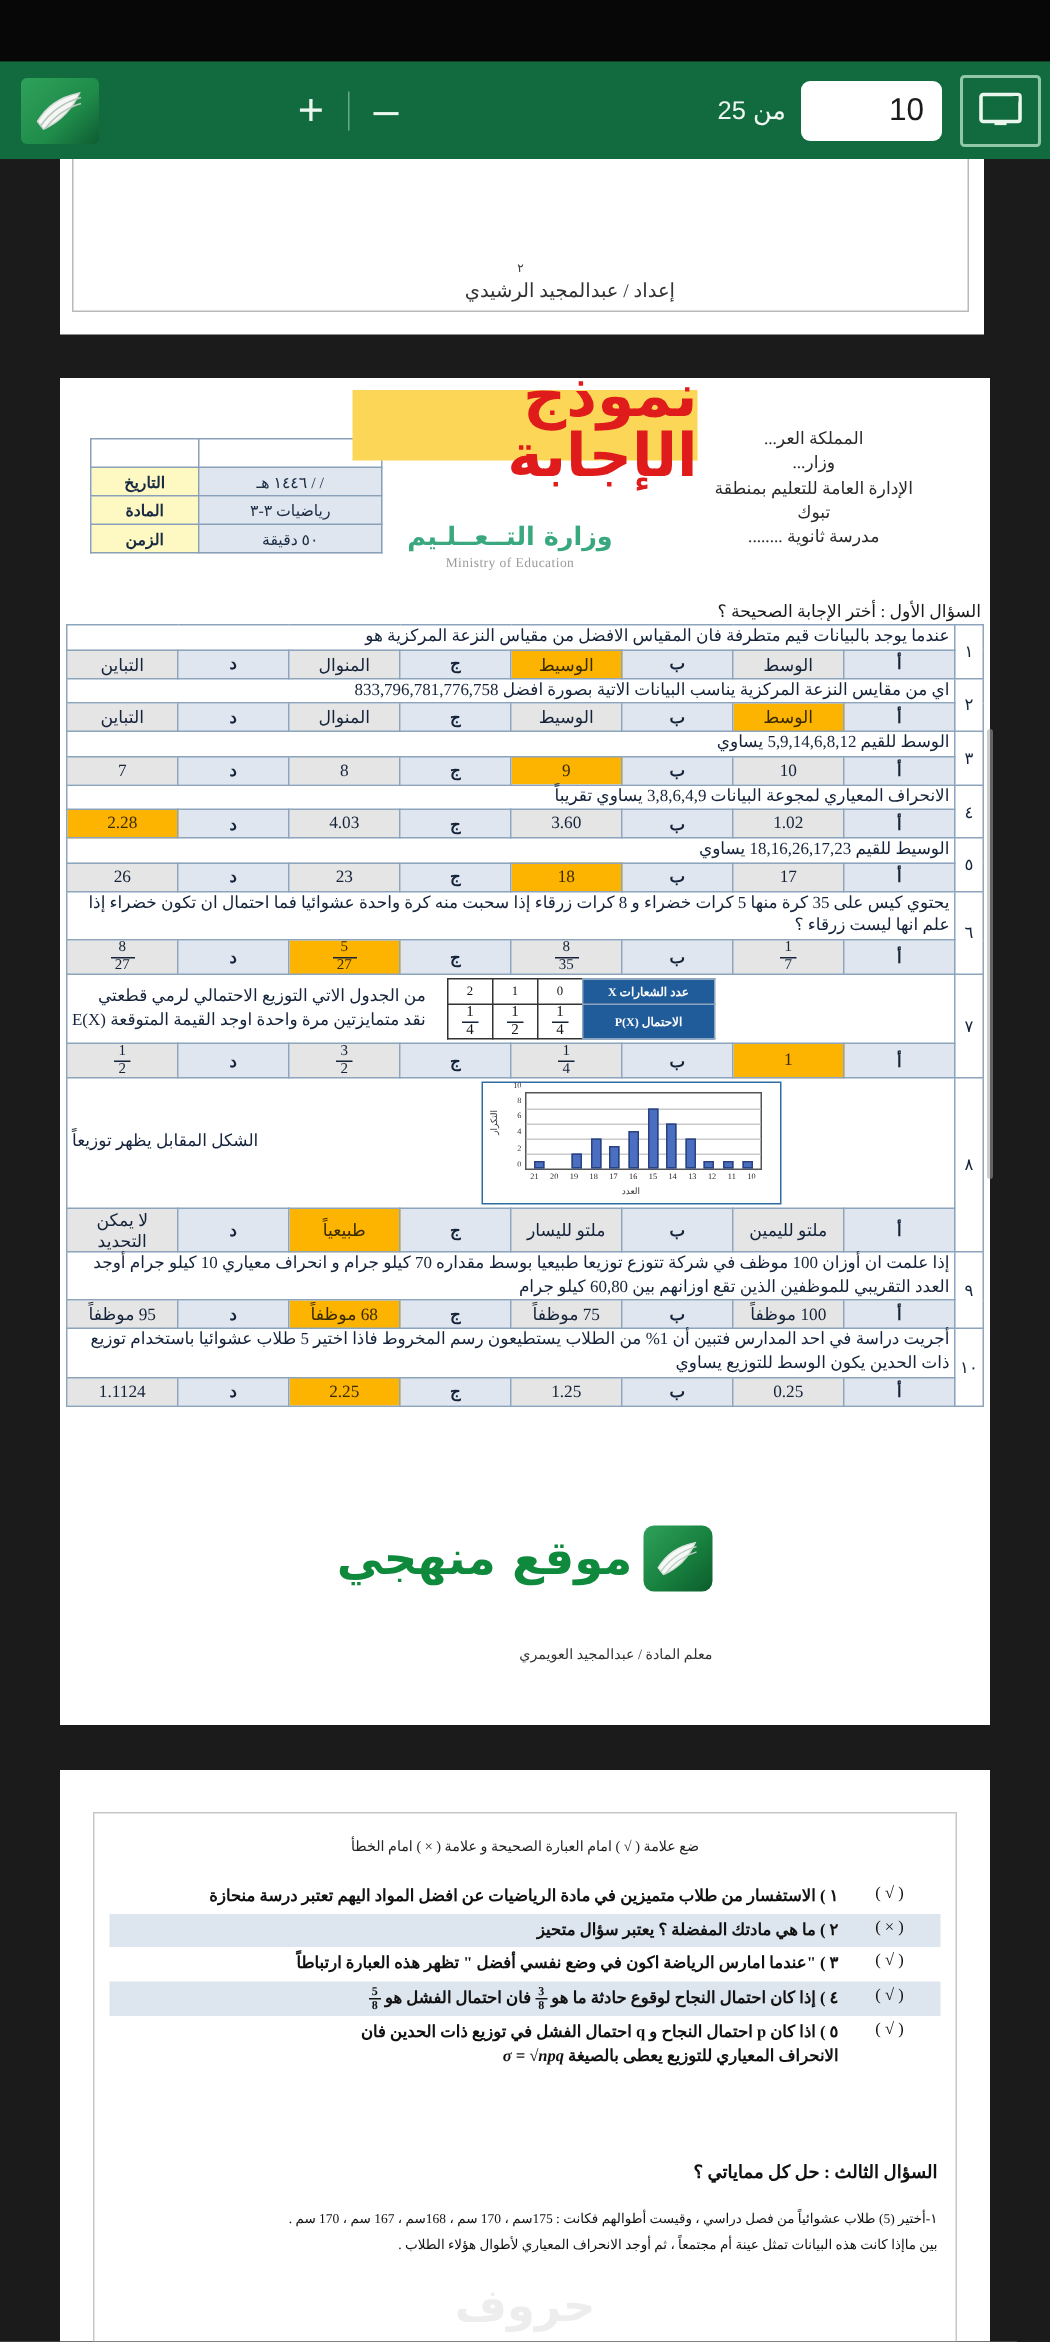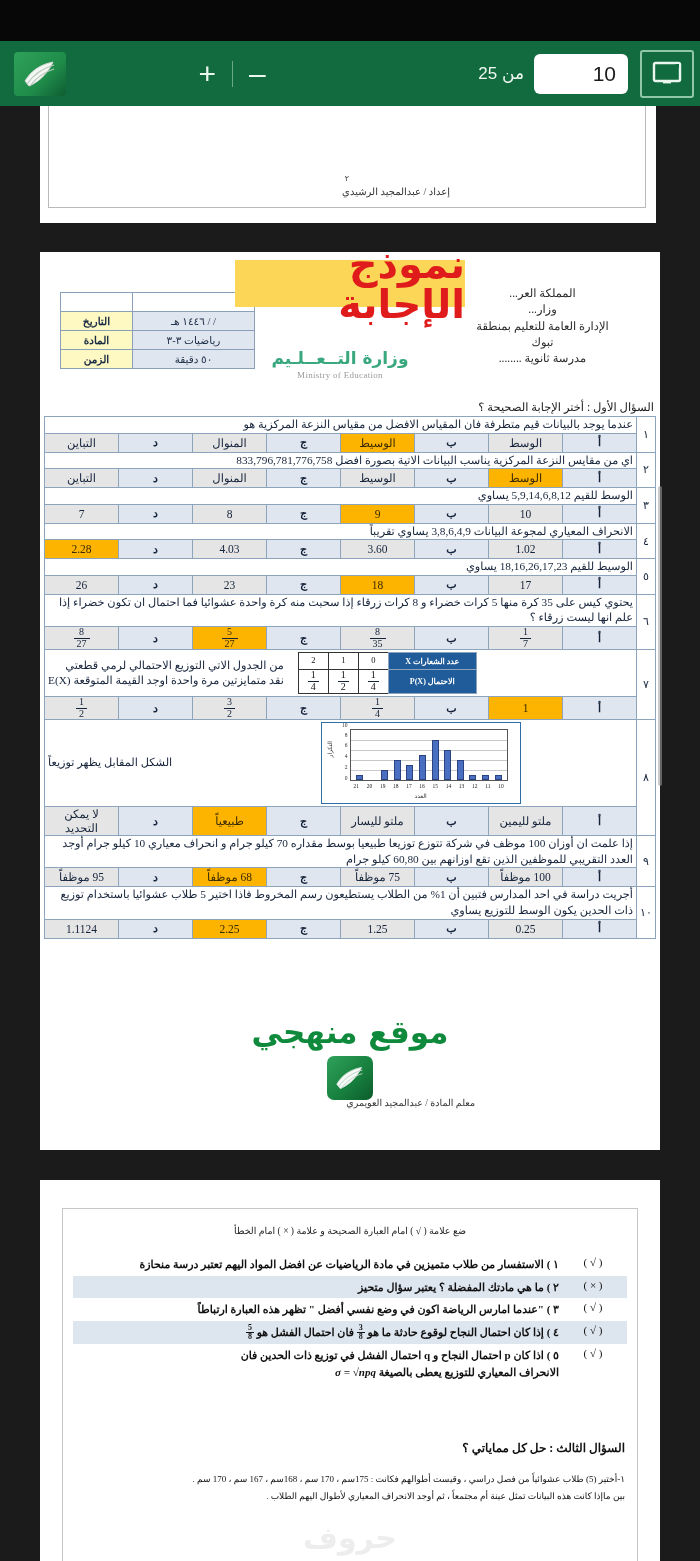--- a/index.html
+++ b/index.html
@@ -70,21 +70,21 @@
   #page-prev .sheet {
     position:absolute; left: 8px; top: 0px; right: 10px; bottom: 15px;
     border: 1px solid #b9b9b9; border-top: none; background: #fff;
   }
   .prev-pagenum {
     position: absolute; top: 68px; left: 50%; transform: translateX(-50%);
     font-size: 8px; color: #333; font-family: "Liberation Serif", serif;
   }
   .prev-credit {
     position: absolute; top: 80px; right: 195px;
-    font-size: 10px; color: #333; font-family: "Liberation Serif", serif;
+    font-size: 13px; color: #333; font-family: "Liberation Serif", serif;
   }
 
   
   #page-main { top: 252px; height: 898px; left: 40px; width: 620px; }
 
   
   .banner {
     position: absolute; top: 8px; left: 195px; width: 230px; height: 47px;
     background: #fcd757; display: flex; align-items: center; justify-content: center;
     z-index: 8;
@@ -159,21 +159,21 @@
   .hist-bars { position:absolute; inset:0; display:flex; align-items:flex-end; justify-content:space-around; padding: 0 2px; }
   .hist-bar { width: 7px; background:#4a6fc0; border:1px solid #2b4380; }
   .hist-yticks { position:absolute; left: 12px; top: 2px; height: 56px; width: 14px; }
   .hist-yticks span { position:absolute; right:0; font-size:5.5px; color:#333; font-family:"Liberation Serif", serif;}
   .hist-xticks { position:absolute; left:28px; right:12px; top: 60px; display:flex; justify-content:space-around;}
   .hist-xticks span { font-size: 5.5px; color:#222; font-family:"Liberation Serif", serif; width: 9px; text-align:center;}
   .hist-xlab { position:absolute; left:0; right:0; top: 69px; text-align:center; font-size:6px; color:#333; font-family:"Liberation Serif", serif;}
 
   
   .site-logo { position: absolute; top: 765px; left: 0; right: 0; display:flex;
-               align-items:center; justify-content:center; gap: 8px; direction: ltr; flex-direction: column;}
+               align-items:center; justify-content:center; gap: 8px; direction: ltr;}
   .site-mark {
     width: 46px; height: 44px; border-radius: 7px;
     background: linear-gradient(135deg,#2fa15a 0%, #18813f 55%, #0c5c2c 100%);
     display:flex; align-items:center; justify-content:center;
   }
   .site-ar { font-size: 31px; font-weight: bold; color:#0f8a3c; font-family:"DejaVu Sans", sans-serif; line-height:1; position:relative;}
   .teacher-credit {
     position:absolute; top: 845px; right: 185px; font-size: 9.5px; color:#333;
     font-family:"Liberation Serif", serif;
   }
@@ -590,21 +590,21 @@
             <div>٥ ) اذا كان p احتمال النجاح و q احتمال الفشل في توزيع ذات الحدين فان</div>
             <div><span>الانحراف المعياري للتوزيع يعطى بالصيغة</span>
               <span class="sqrt">σ = √npq</span></div>
           </div>
         </div>
       </div>
 
       <div class="q3-title">السؤال الثالث : حل كل مماياتي ؟</div>
       <div class="q3-body">
         <div>١-أختير (5) طلاب عشوائياً من فصل دراسي ، وقيست أطوالهم  فكانت : 175سم ، 170 سم ، 168سم ، 167 سم ،  170 سم .</div>
-        <div>بين ماإذا كانت هذه البيانات تمثل عينة أم مجتمعاً ، ثم أوجد  الانحراف المعياري لأطوال اليهم الطلاب .</div>
+        <div>بين ماإذا كانت هذه البيانات تمثل عينة أم مجتمعاً ، ثم أوجد  الانحراف المعياري لأطوال هؤلاء الطلاب .</div>
       </div>
 
       <div class="watermark">حروف</div>
     </div>
   </div>
 
   <div class="scrollbar">
     <div class="thumb"></div>
   </div>
 </div>

